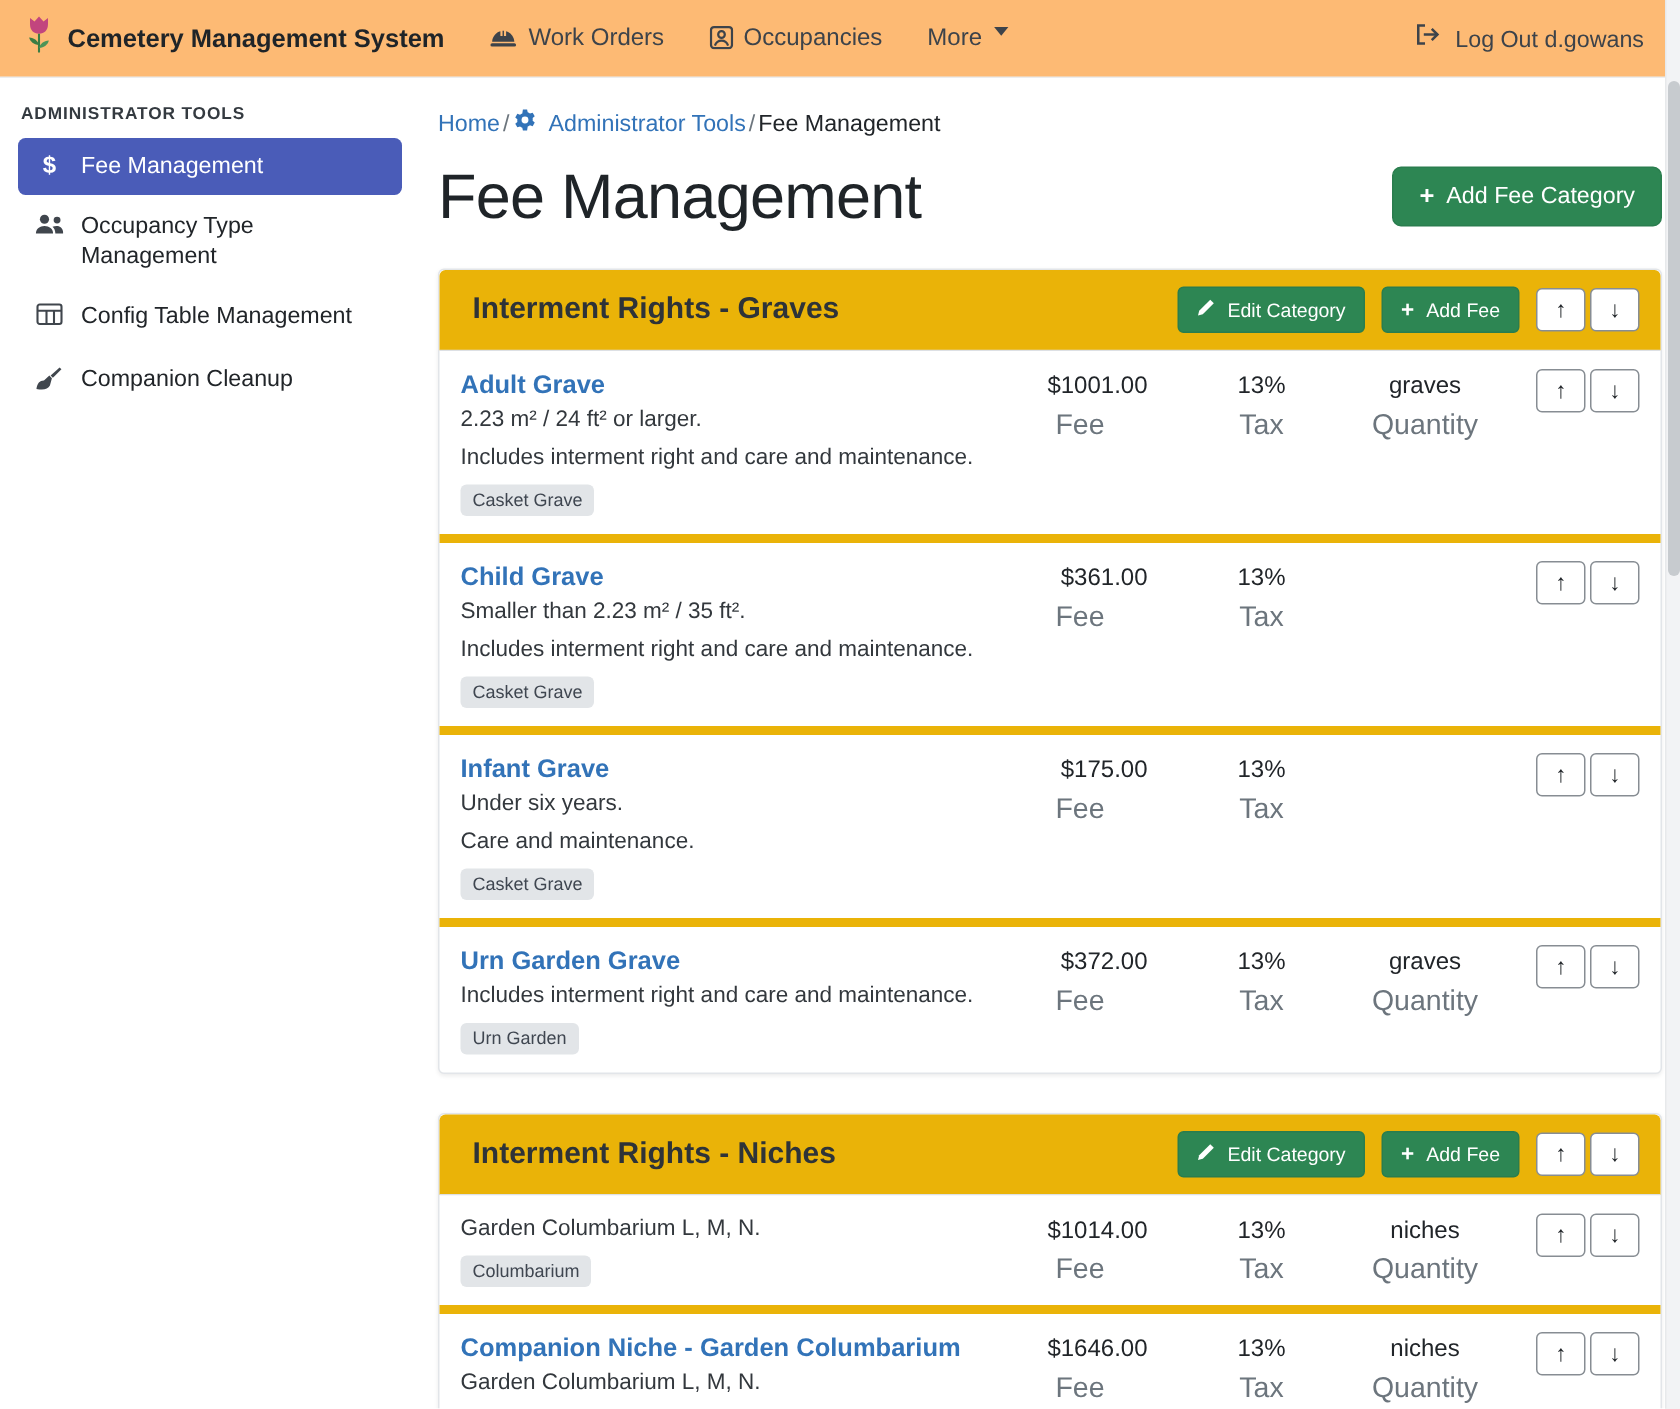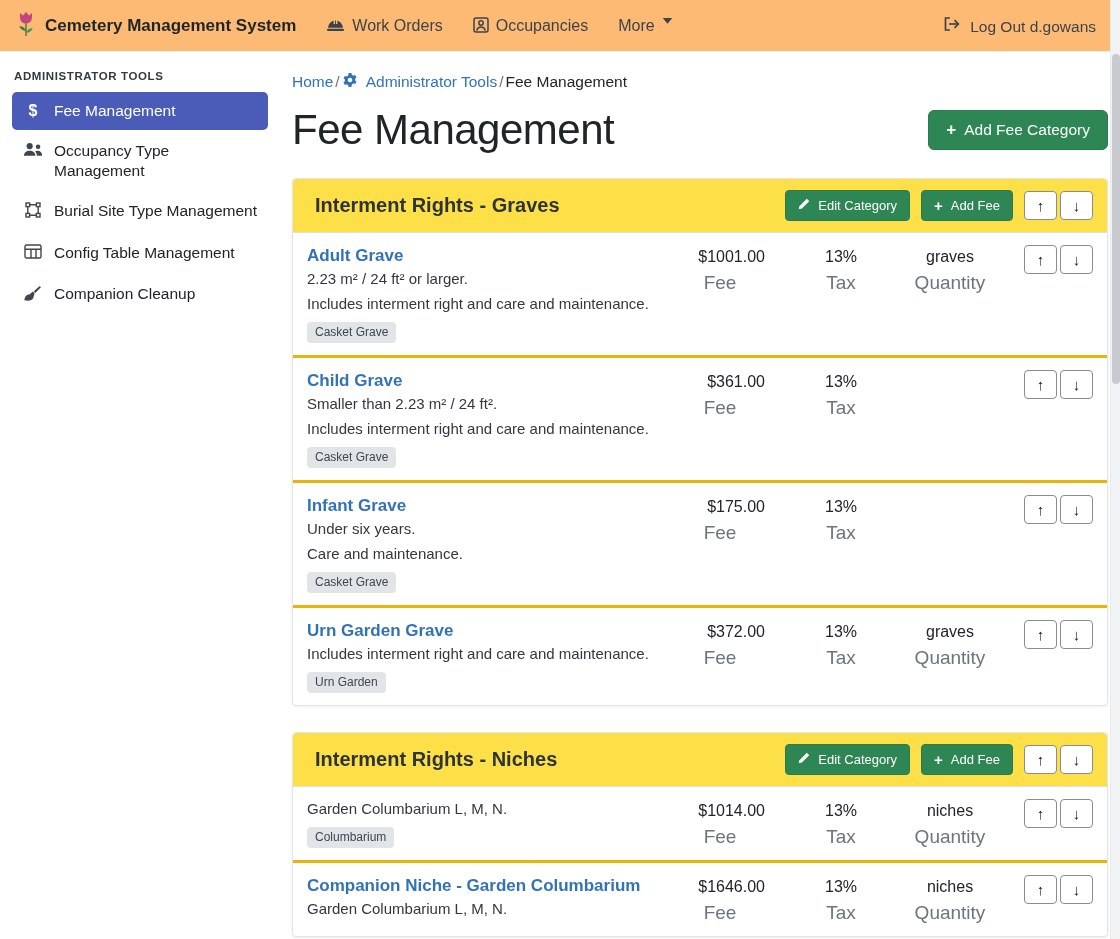--- a/index.html
+++ b/index.html
@@ -53,28 +53,28 @@
   .btn-lg .plus-glyph { font-size:17px; }
 
   .btn-arrow { width:33px; height:29px; background:#fff; border:1px solid #878d93;
     border-radius:4px; color:#212529; font-size:15px; display:flex; align-items:center;
     justify-content:center; cursor:pointer; padding:0; font-family:inherit; }
   .arrow-group { display:flex; gap:3px; }
 
   
   .card { border:1px solid #e2e5e9; border-radius:4px; background:#fff;
     box-shadow:0 1px 3px rgba(0,0,0,.08); margin-bottom:26px; }
-  .card-header { background:#fde047; border-bottom:1px solid #dde0e4;
+  .card-header { background:#eab308; border-bottom:1px solid #dde0e4;
     border-radius:4px 4px 0 0; padding:11px 14px 11px 22px;
     display:flex; align-items:center; justify-content:space-between; }
   .card-title { margin:0; font-size:20px; font-weight:600; color:#2e3338; }
   .card-actions { display:flex; align-items:center; gap:11px; }
 
   .fee-row { display:flex; align-items:flex-start; padding:12px 14px; }
-  .fee-row + .fee-row { border-top:3px solid #eab308; }
+  .fee-row + .fee-row { border-top:6px solid #eab308; }
   .fee-main { flex:1; min-width:0; padding-right:8px; }
   .fee-name { display:inline-block; color:#3273b8; font-size:17px; font-weight:700;
     text-decoration:none; cursor:pointer; margin:1px 0 3px; }
   .fee-desc { font-size:15px; color:#33383d; line-height:20px; margin-top:0; }
   .fee-desc2 { margin-top:5px; }
   .badge { display:inline-block; background:#e2e5e8; color:#3f4650; font-size:12px;
     padding:4px 8px; border-radius:4px; margin-top:8px; line-height:13px; }
 
   .fee-col { flex:none; text-align:center; padding-top:1px; }
   .col-fee { width:90px; }
@@ -164,32 +164,20 @@
         <svg width="20" height="15" viewBox="0 0 21 15" fill="currentColor">
           <circle cx="7" cy="4" r="3.2"></circle>
           <path d="M1 14c0-3.2 2.7-5.2 6-5.2s6 2 6 5.2z"></path>
           <circle cx="15.8" cy="4.6" r="2.4"></circle>
           <path d="M20 14h-5.4c0-2-.8-3.6-2-4.7.9-.4 2-.6 3-.6 2.4 0 4.4 1.9 4.4 4.3z"></path>
         </svg>
       </span>
       <span>Occupancy Type Management</span>
     </div>
 
-    <div class="side-item">
-      <span class="sicon">
-        <svg width="16" height="16" viewBox="0 0 16 16" fill="none" stroke="currentColor" stroke-width="1.4">
-          <rect x="1" y="1" width="3.6" height="3.6"></rect>
-          <rect x="11.4" y="1" width="3.6" height="3.6"></rect>
-          <rect x="1" y="11.4" width="3.6" height="3.6"></rect>
-          <rect x="11.4" y="11.4" width="3.6" height="3.6"></rect>
-          <path d="M4.6 2.8h6.8M4.6 13.2h6.8M2.8 4.6v6.8M13.2 4.6v6.8"></path>
-        </svg>
-      </span>
-      <span>Burial Site Type Management</span>
-    </div>
 
     <div class="side-item">
       <span class="sicon">
         <svg width="18" height="15" viewBox="0 0 18 15" fill="none" stroke="currentColor" stroke-width="1.4">
           <rect x="1" y="1" width="16" height="13" rx="1.5"></rect>
           <path d="M1 5.2h16M7 5.2V14M12 5.2V14"></path>
         </svg>
       </span>
       <span>Config Table Management</span>
     </div>
@@ -284,21 +272,21 @@
             <button class="btn-arrow">
                 <span>↓</span>
               </button>
           </div>
         </div>
       </div>
 
       <div class="fee-row">
         <div class="fee-main">
           <a class="fee-name">Child Grave</a>
-          <div class="fee-desc">Smaller than 2.23 m² / 24 ft².</div>
+          <div class="fee-desc">Smaller than 2.23 m² / 35 ft².</div>
           <div class="fee-desc fee-desc2">Includes interment right and care and maintenance.</div>
           <span class="badge">Casket Grave</span>
         </div>
         <div class="fee-col col-fee">
           <div class="val">$361.00</div>
           <div class="lbl">Fee</div>
         </div>
         <div class="fee-col col-tax">
           <div class="val">13%</div>
           <div class="lbl">Tax</div>

